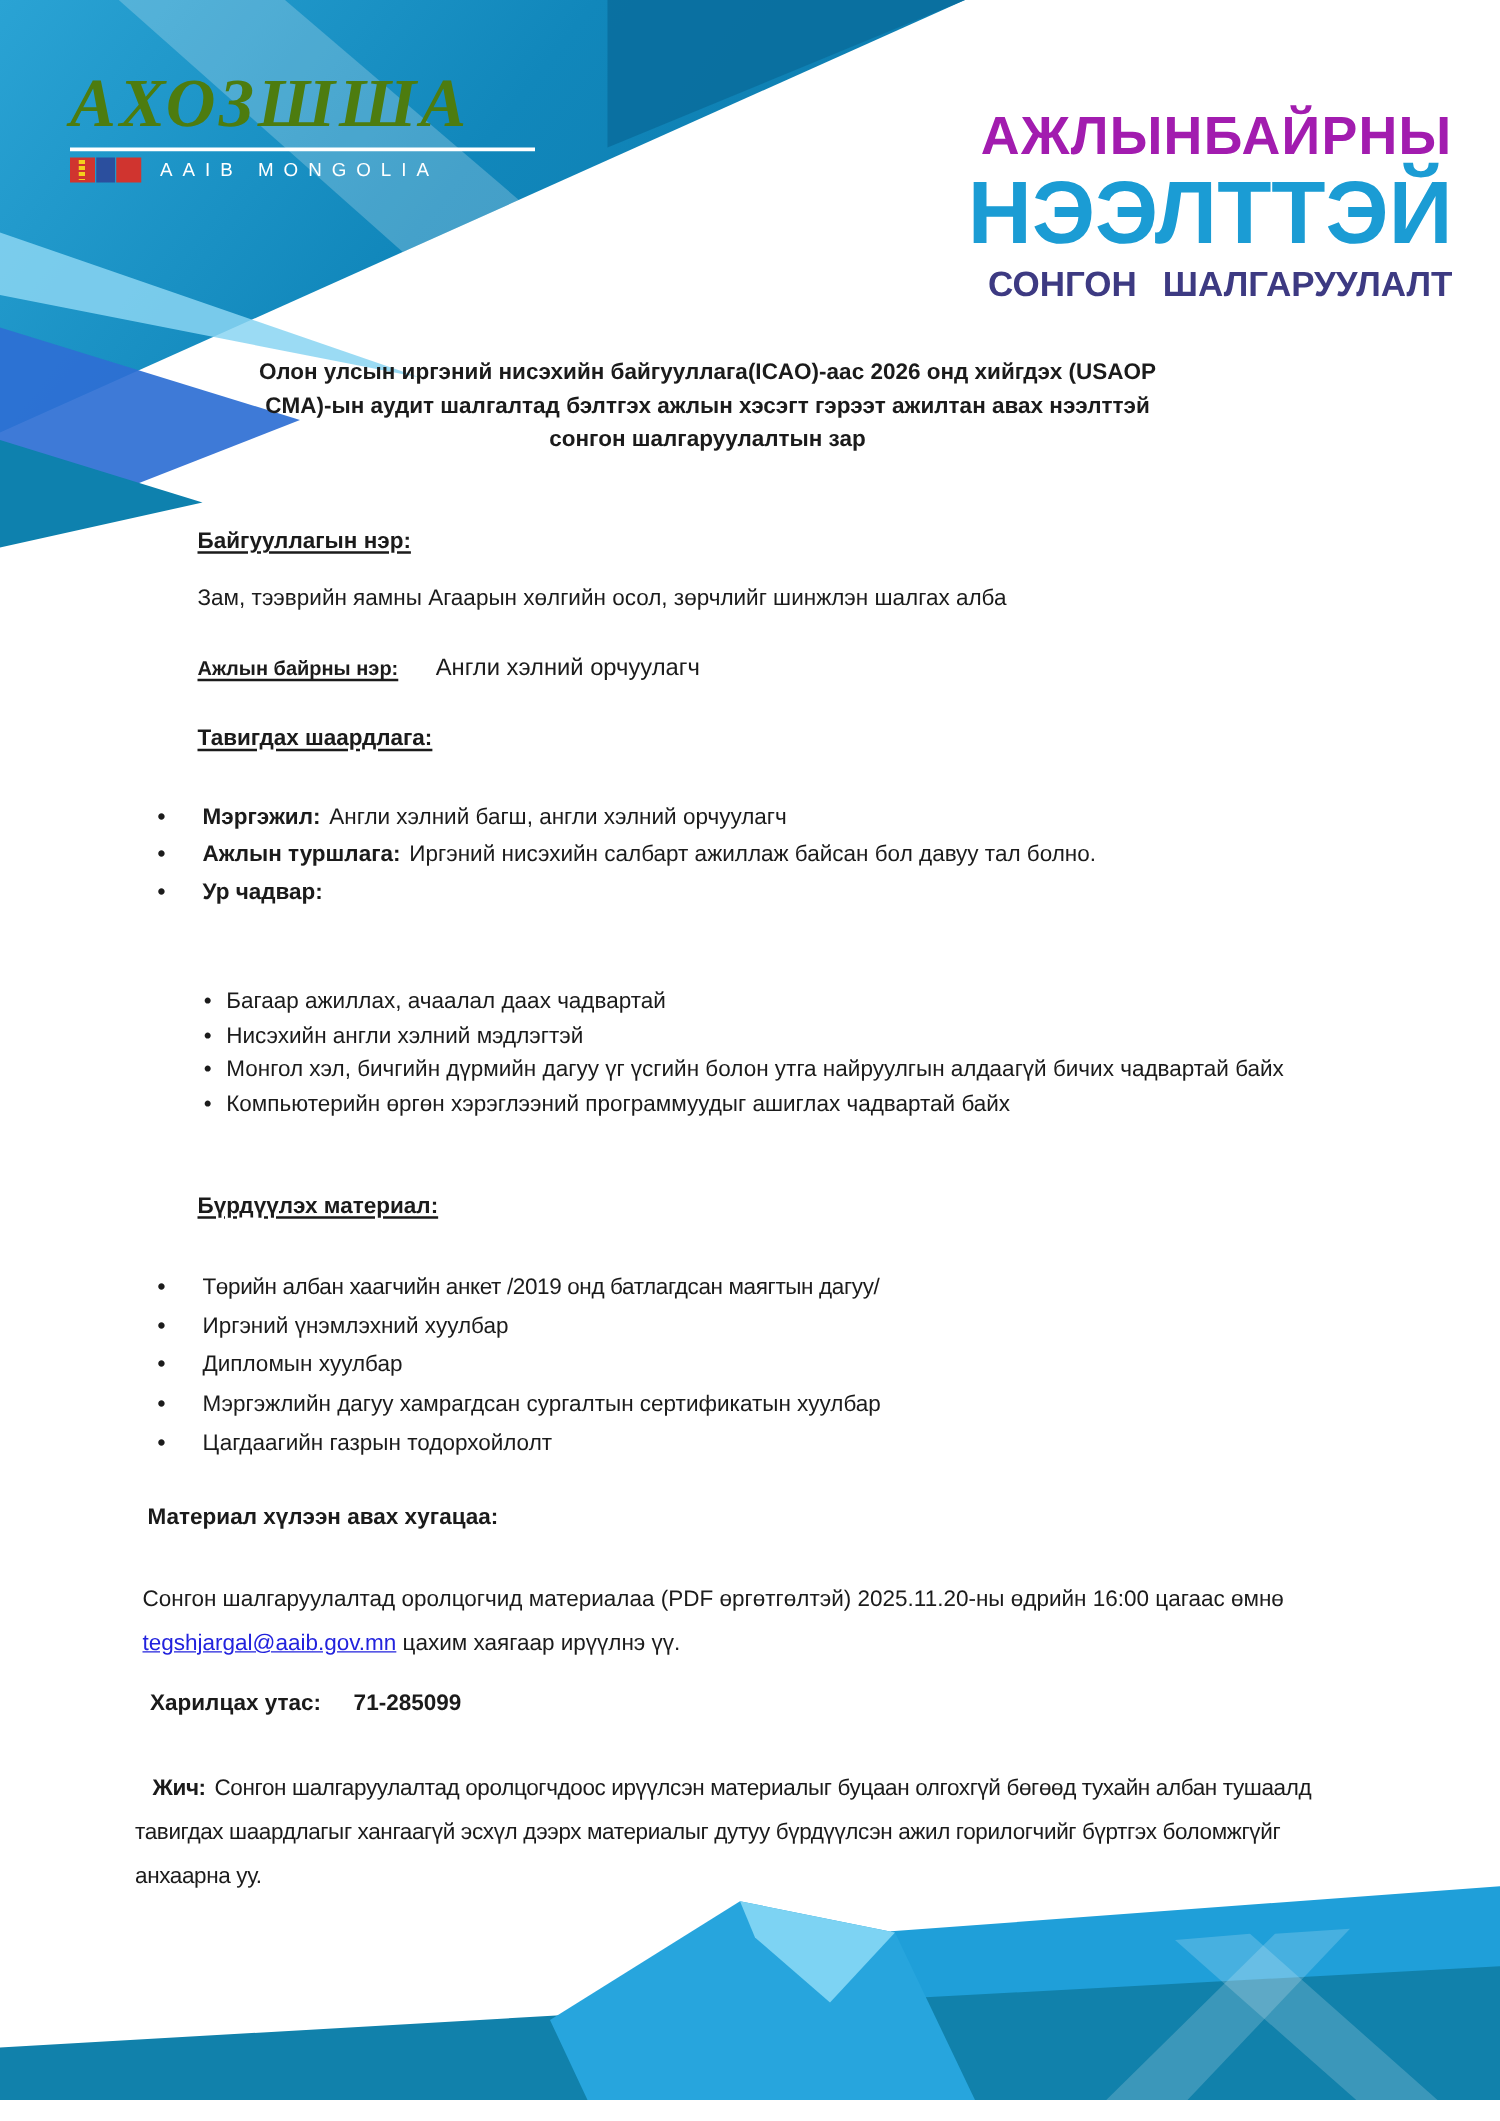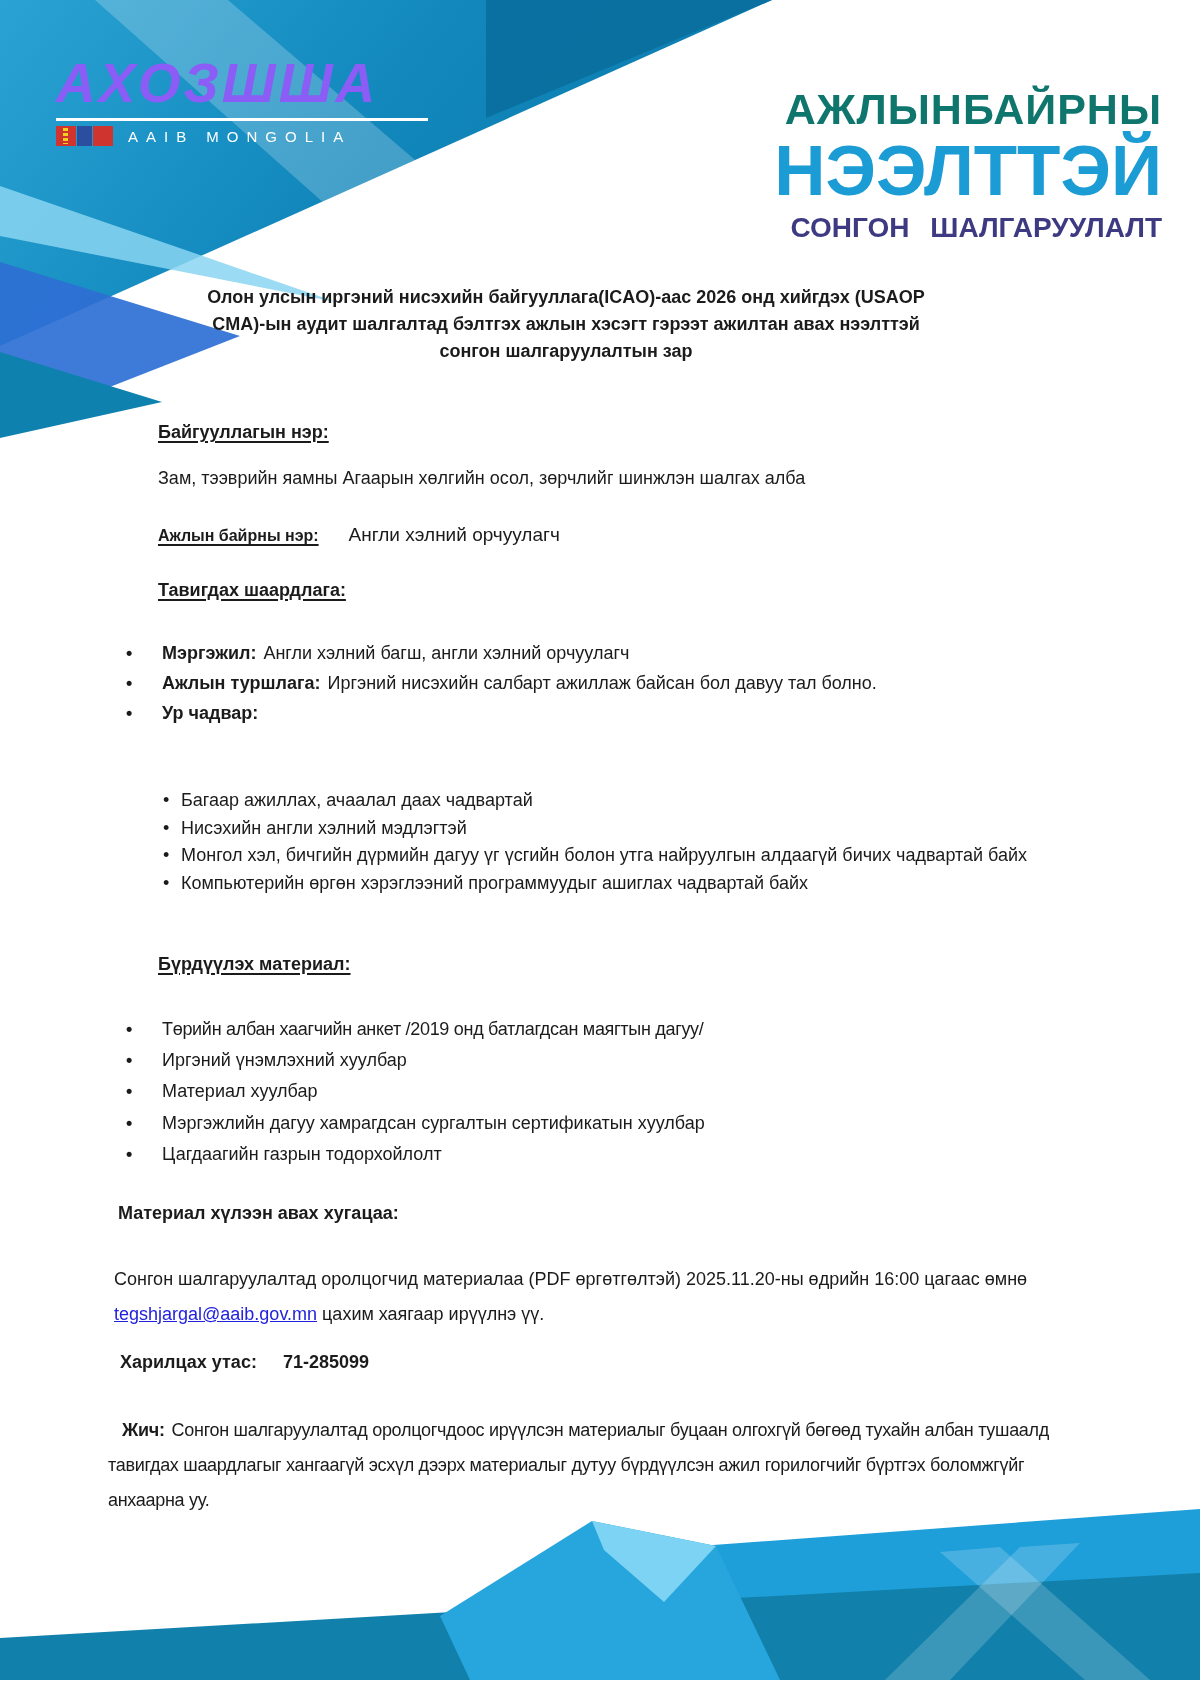--- a/index.html
+++ b/index.html
@@ -8,22 +8,22 @@
     background:#ffffff;overflow:hidden;
     font-family:"Liberation Sans", sans-serif;color:#1b1b1b;
   }
   .deco{position:absolute;left:0;z-index:0;}
   .deco.top{top:0;}
   .deco.bottom{bottom:0;}
 
   
   .logo{position:absolute;left:56px;top:52px;z-index:2;}
   .brand{
-    font-size:55px;font-weight:bold;font-style:italic;color:#8b5cf6;
-    letter-spacing:3px;line-height:62px;white-space:nowrap;
+    font-size:55px;font-weight:bold;font-style:italic;color:#4d7c0f;
+    letter-spacing:3px;line-height:62px;white-space:nowrap;font-family:Liberation Serif, serif;
   }
   .brand-rule{width:372px;height:3px;background:#ffffff;margin-top:4px;}
   .logo-sub{display:flex;align-items:center;margin-top:5px;}
   .flag{display:flex;width:58px;height:20px;margin-right:14px;}
   .flag .red{width:20px;height:20px;background:#d0342f;position:relative;margin-right:1px;}
   .flag .blue{width:16px;height:20px;background:#2b4f9e;margin-right:1px;}
   .flag .soyombo{
     position:absolute;left:7px;top:2px;width:5px;height:16px;
     background:repeating-linear-gradient(#f4cf1c 0 3px, #d0342f 3px 5px);
   }
@@ -117,21 +117,21 @@
             <div class="soyombo"></div>
           </div>
         <div class="blue"></div>
         <div class="red"></div>
       </div>
       <div class="logo-sub-text">AAIB MONGOLIA</div>
     </div>
   </div>
 
   <div class="masthead">
-    <div class="mh1" style="color:#0f766e">АЖЛЫНБАЙРНЫ</div>
+    <div class="mh1" style="color:#a21caf">АЖЛЫНБАЙРНЫ</div>
     <div class="mh2" style="color:#1b9cd4">НЭЭЛТТЭЙ</div>
     <div class="mh3" style="color:#3d3a82">СОНГОН ШАЛГАРУУЛАЛТ</div>
   </div>
 
   <div class="abs intro">Олон улсын иргэний нисэхийн байгууллага(ICAO)-аас 2026 онд хийгдэх (USAOP CMA)-ын аудит шалгалтад бэлтгэх ажлын хэсэгт гэрээт ажилтан авах нээлттэй сонгон шалгаруулалтын зар</div>
 
   <div class="abs h-underline org-label">Байгууллагын нэр:</div>
   <div class="abs org-value">Зам, тээврийн яамны Агаарын хөлгийн осол, зөрчлийг шинжлэн шалгах алба</div>
 
   <div class="abs job-row">
@@ -149,21 +149,21 @@
     <li><span>Багаар ажиллах, ачаалал даах чадвартай</span></li>
     <li><span>Нисэхийн англи хэлний мэдлэгтэй</span></li>
     <li><span>Монгол хэл, бичгийн дүрмийн дагуу үг үсгийн болон утга найруулгын алдаагүй бичих чадвартай байх</span></li>
     <li><span>Компьютерийн өргөн хэрэглээний программуудыг ашиглах чадвартай байх</span></li>
   </ul>
 
   <div class="abs h-underline mat-heading">Бүрдүүлэх материал:</div>
   <ul class="abs plain mat-list">
     <li><span class="narrow">Төрийн албан хаагчийн анкет /2019 онд батлагдсан маягтын дагуу/</span></li>
     <li><span>Иргэний үнэмлэхний хуулбар</span></li>
-    <li><span>Материал хуулбар</span></li>
+    <li><span>Дипломын хуулбар</span></li>
     <li><span>Мэргэжлийн дагуу хамрагдсан сургалтын сертификатын хуулбар</span></li>
     <li><span>Цагдаагийн газрын тодорхойлолт</span></li>
   </ul>
 
   <div class="abs deadline-heading">Материал хүлээн авах хугацаа:</div>
   <div class="abs deadline-para">
     <span>Сонгон шалгаруулалтад оролцогчид материалаа (PDF өргөтгөлтэй) 2025.11.20-ны өдрийн 16:00 цагаас өмнө </span><a href="#" class="email-link">tegshjargal@aaib.gov.mn</a><span> цахим хаягаар ирүүлнэ үү.</span>
   </div>
 
   <div class="abs phone-row">

